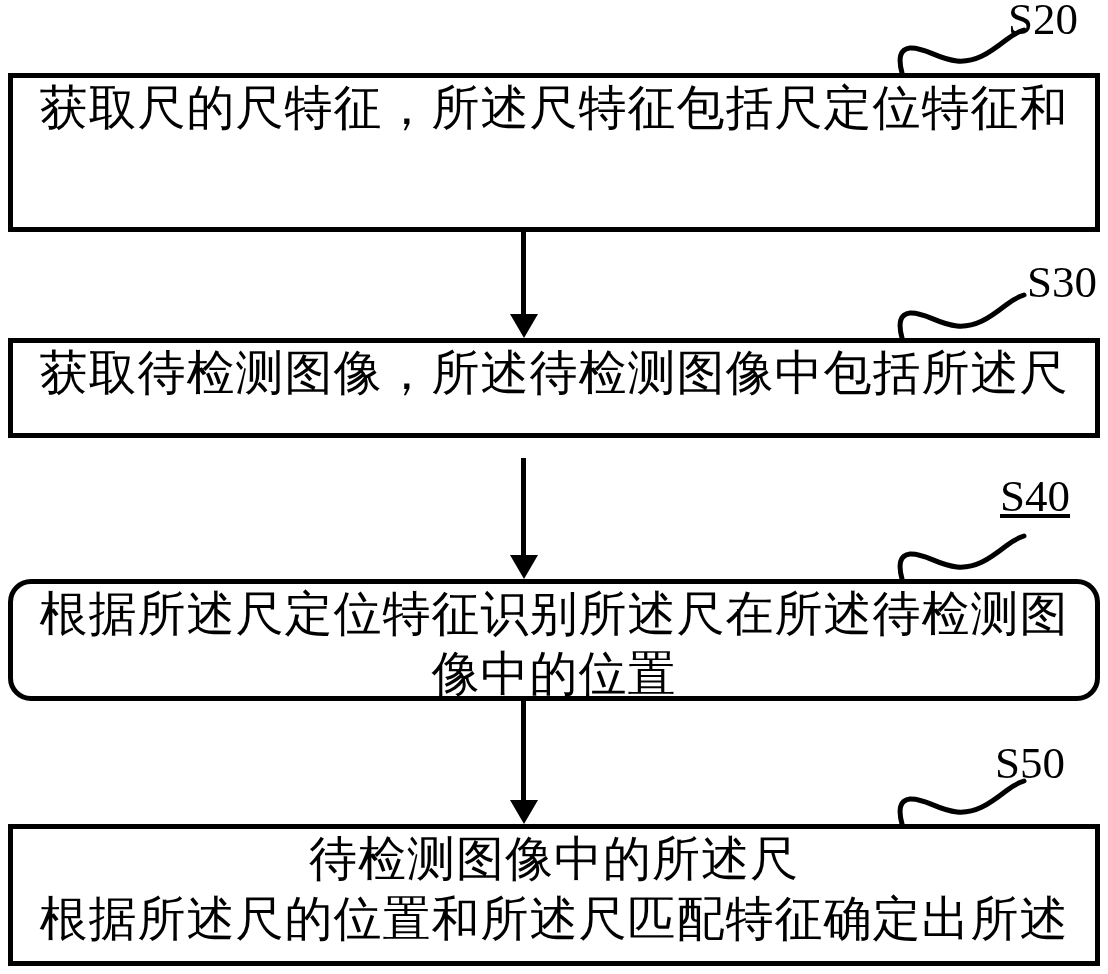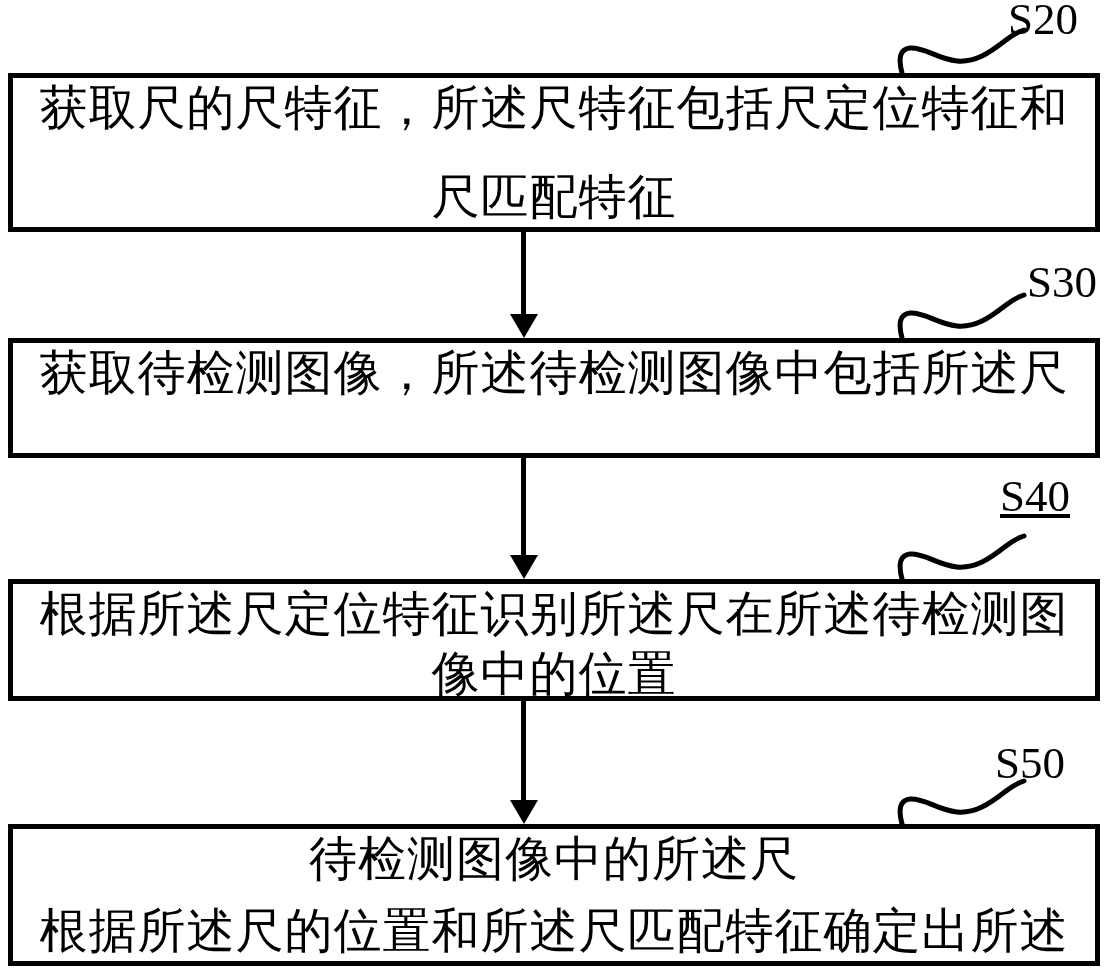--- a/index.html
+++ b/index.html
@@ -14,31 +14,31 @@
   }
   .flow-box {
     position: absolute;
     left: 8px;
     width: 1092px;
     border: 5px solid #000000;
     background: #ffffff;
     display: flex;
     flex-direction: column;
     align-items: center;
-    justify-content: space-between;
+    justify-content: flex-start;
     text-align: center;
     color: #000000;
     font-size: 48px;
     line-height: 60px;
     letter-spacing: 1px;
     z-index: 2;
   }
   #box-s20 { top: 73px;  height: 159px; }
-  #box-s30 { top: 338px; height: 120px; }
-  #box-s40 { top: 579px; height: 122px; }
+  #box-s30 { top: 338px; height: 100px; }
+  #box-s40 { top: 579px; height: 122px; border-radius: 23px; }
   #box-s50 { top: 824px; height: 142px; }
 
   .step-label {
     position: absolute;
     font-size: 45px;
     line-height: 45px;
     color: #000000;
     z-index: 3;
     white-space: nowrap;
   }
@@ -92,21 +92,20 @@
 <body>
 
 <div id="canvas">
 
   <div class="step-label" id="label-s20">S20</div>
   <svg class="squiggle" id="squiggle-s20" viewBox="0 0 150 48">
     <path d="M 17,46 C 13,31 15,22 25,21 C 40,20 52,32 72,34 C 90,35.5 103,27 121,13 C 127,8 133,5 139,3" fill="none" stroke="#000000" stroke-width="5" stroke-linecap="round"></path>
   </svg>
   <div class="flow-box" id="box-s20">
     <div>获取尺的尺特征，所述尺特征包括尺定位特征和</div>
-    <div>尺匹配特征</div>
   </div>
 
   <div class="arrow" id="arrow-1">
     <div class="shaft"></div>
     <div class="head"></div>
   </div>
 
   <div class="step-label" id="label-s30">S30</div>
   <svg class="squiggle" id="squiggle-s30" viewBox="0 0 150 48">
     <path d="M 17,46 C 13,31 15,22 25,21 C 40,20 52,32 72,34 C 90,35.5 103,27 121,13 C 127,8 133,5 139,3" fill="none" stroke="#000000" stroke-width="5" stroke-linecap="round"></path>

